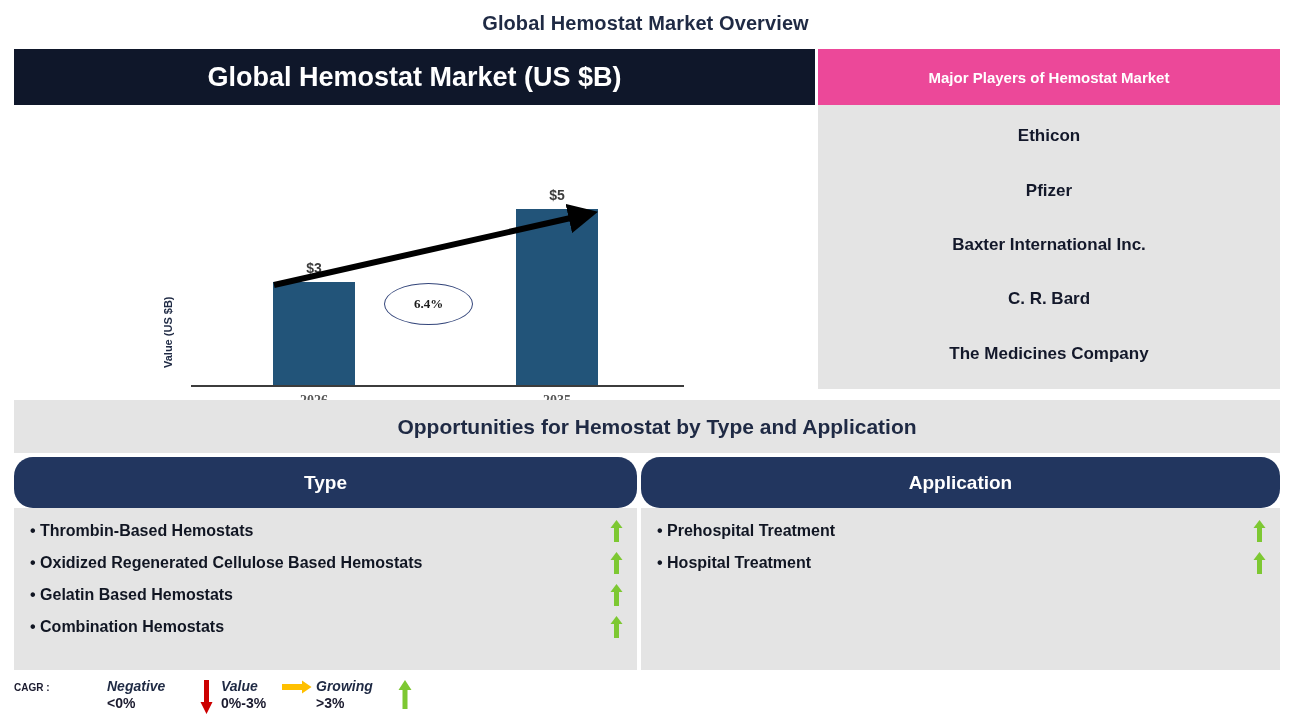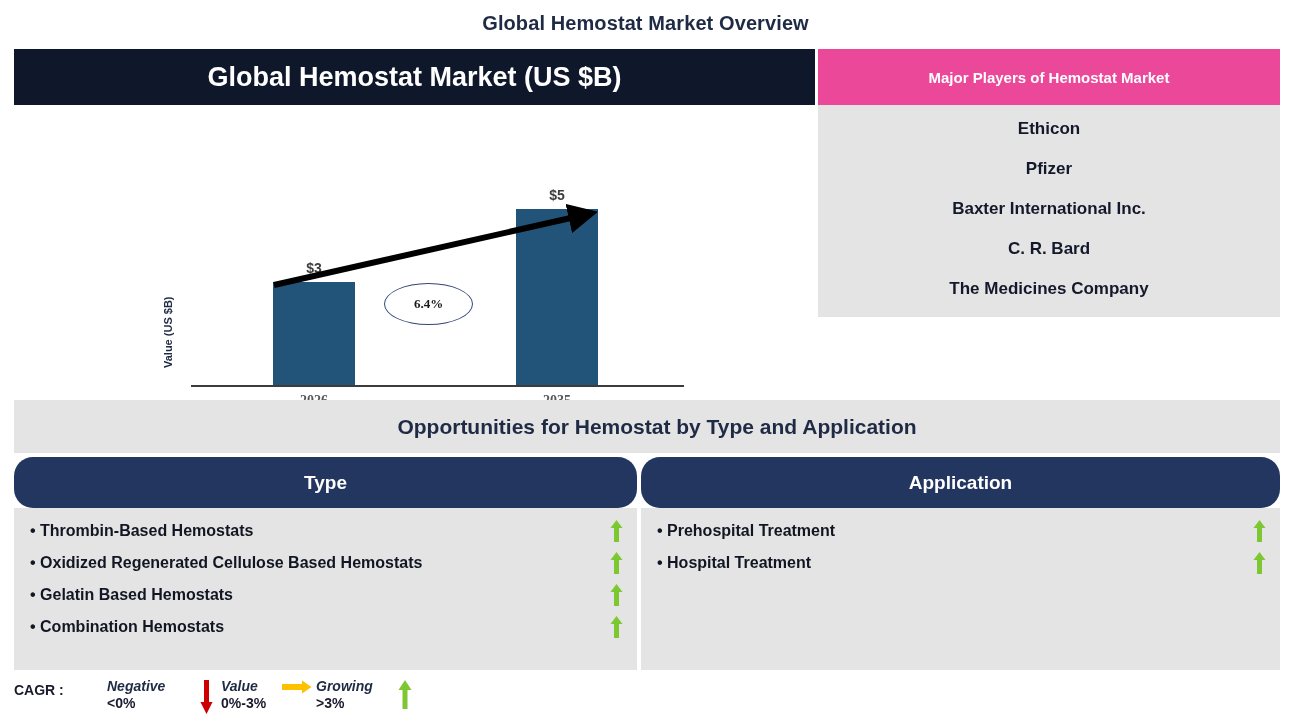--- a/index.html
+++ b/index.html
@@ -85,21 +85,21 @@
   .players-panel {
     position: absolute; left: 818px; top: 49px;
     width: 462px; height: 340px;
   }
   .players-head {
     width: 100%; height: 56px; background: #ec4899; color: #fff;
     display: flex; align-items: center; justify-content: center;
     font-size: 15px; font-weight: bold;
   }
   .players-body {
-    width: 100%; height: 212px; background: #e4e4e4;
+    width: 100%; height: 284px; background: #e4e4e4;
     display: flex; flex-direction: column;
     align-items: center; justify-content: center;
     padding: 10px 0 14px 0; gap: 12px;
   }
   .player-item {
     flex: 1 1 0; width: 100%;
     display: flex; align-items: center; justify-content: center;
     font-size: 17px; font-weight: bold; color: #13182a;
     text-align: center;
   }
@@ -133,21 +133,21 @@
   .opp-text {
     font-size: 16px; font-weight: bold; color: #111623;
     white-space: nowrap;
   }
   .arrow-up-green { width: 13px; height: 22px; flex: 0 0 auto; }
 
   
   .legend { position: absolute; left: 14px; top: 678px; height: 44px; }
   .legend-label {
     position: absolute; left: 0; top: 4px;
-    font-size: 14px; font-weight: bold; color: #1a1a2e;
+    font-size: 10px; font-weight: bold; color: #1a1a2e;
     white-space: nowrap;
   }
   .legend-item { position: absolute; top: 0; }
   .legend-item .lg-name { font-size: 14px; font-weight: bold; color: #1f2a44; white-space: nowrap; font-style: italic; }
   .legend-item .lg-range { font-size: 14px; font-weight: bold; color: #1a1a2e; white-space: nowrap; margin-top: 1px; }
   .lg-neg { left: 93px; }
   .lg-flat { left: 207px; }
   .lg-grow { left: 302px; }
   .lg-icon { position: absolute; top: 2px; }
   .icon-down { left: 186px; }

